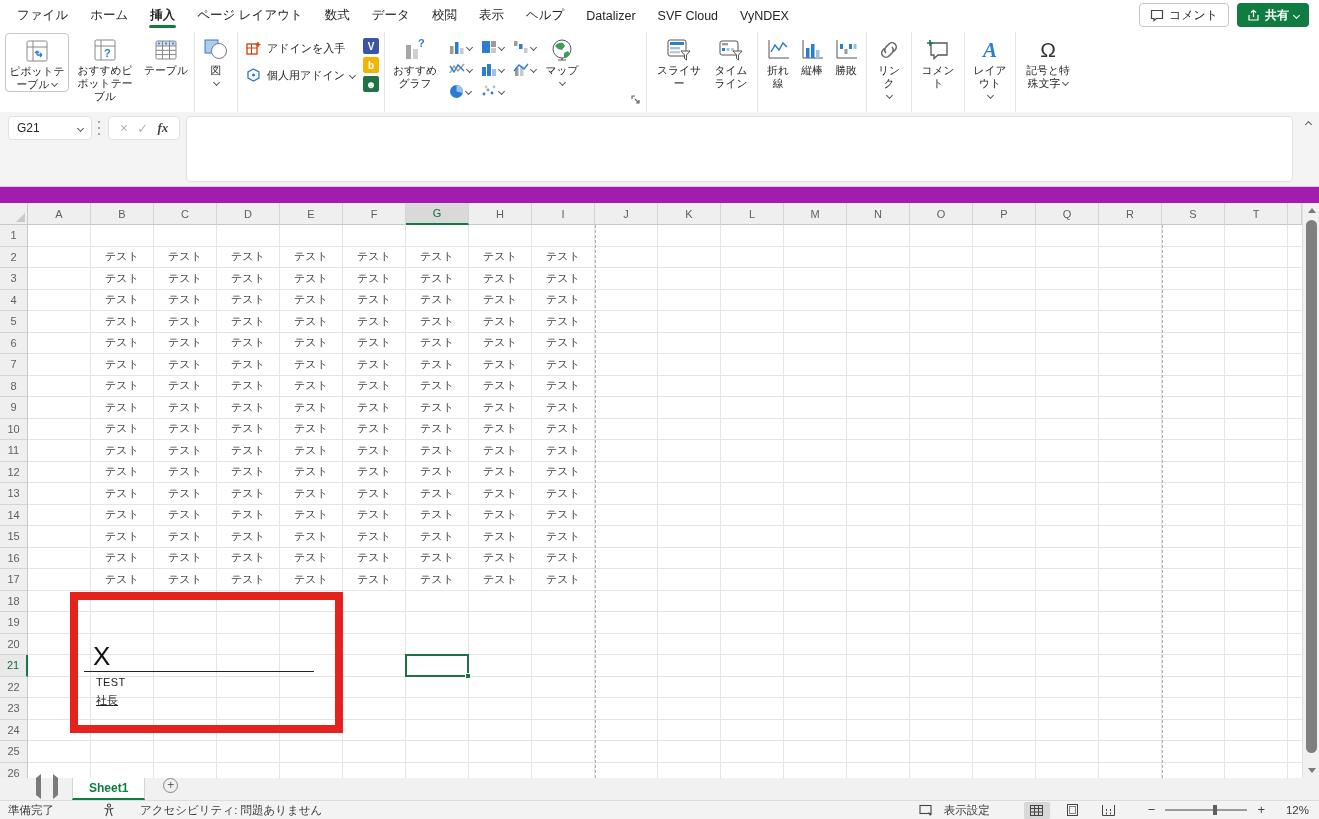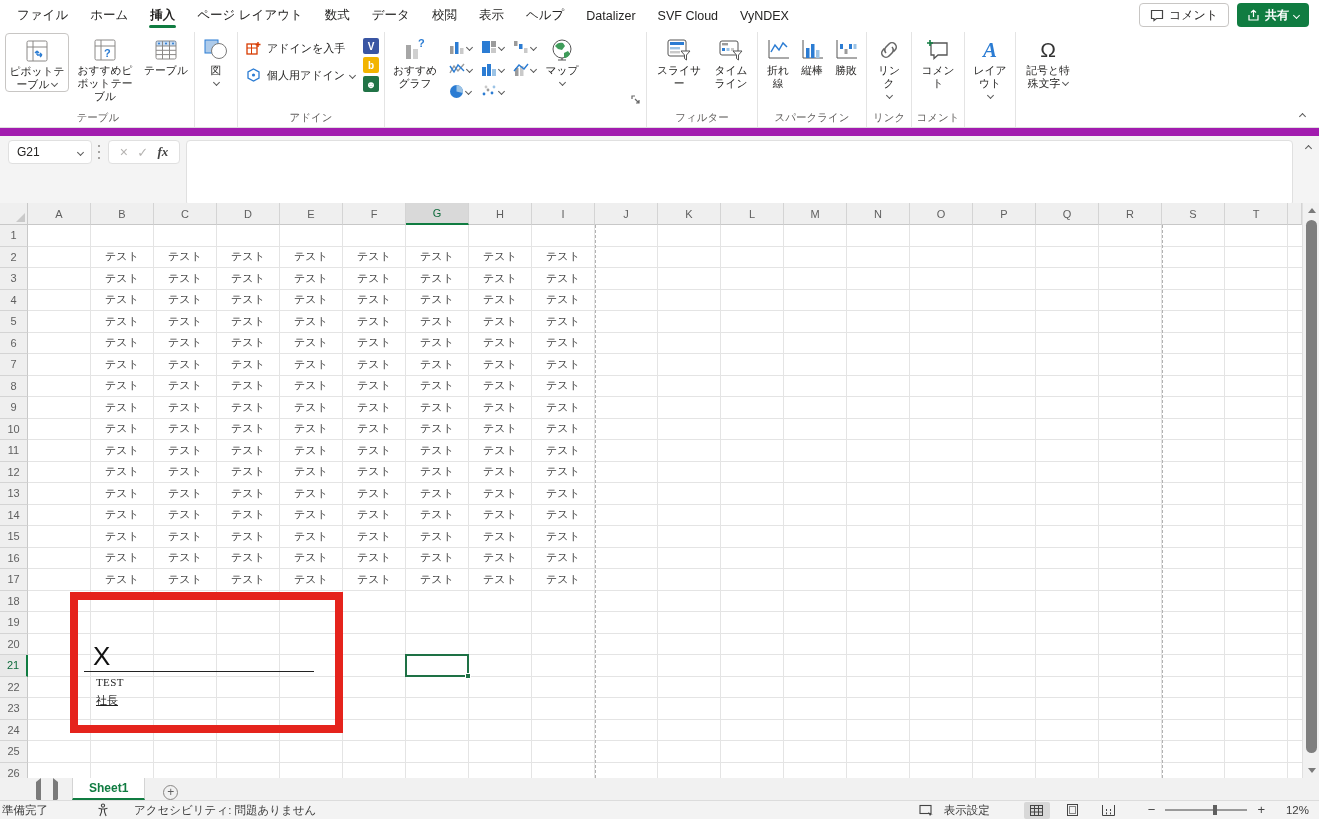--- a/index.html
+++ b/index.html
@@ -37,21 +37,21 @@
   .mini-sq { width:16px; height:16px; border-radius:2px; display:flex; align-items:center; justify-content:center; font-size:10px; font-weight:bold; color:#fff; cursor:pointer; }
   .chart-grid { display:grid; grid-template-columns:repeat(3,32px); grid-auto-rows:22px; padding:3px 2px 0; }
   .mini-chart { display:flex; align-items:center; justify-content:center; gap:2px; cursor:pointer; }
   .spark { width:34px; }
   .dialog-launcher { position:absolute; right:3px; bottom:20px; width:12px; height:12px; cursor:pointer; }
   #ribbon-collapse { position:absolute; right:14px; bottom:8px; cursor:pointer; }
   .texticon { font-family:"Liberation Serif","DejaVu Serif",serif; font-style:italic; font-weight:bold; font-size:21px; color:#2b7cd3; line-height:24px; }
   .omegaicon { font-size:21px; color:#333; line-height:24px; }
 
   
-  #formula-strip { position:absolute; top:136px; left:0; right:0; height:75px; background:#f4f4f4; border-bottom:1px solid #d0d0d0; }
+  #formula-strip { position:absolute; top:112px; left:0; right:0; height:75px; background:#f4f4f4; border-bottom:1px solid #d0d0d0; }
   #name-box { position:absolute; left:8px; top:4px; width:84px; height:24px; background:#fff; border:1px solid #e0e0e0; border-radius:4px; display:flex; align-items:center; font-size:12px; color:#252423; padding:0 8px; }
   #name-box .chev { margin-left:auto; }
   .vdots { position:absolute; left:98px; top:9px; width:3px; height:14px; display:flex; flex-direction:column; justify-content:space-between; }
   .vdots i { width:2px; height:2px; border-radius:50%; background:#8a8886; }
   #fx-box { position:absolute; left:108px; top:4px; width:72px; height:24px; background:#fff; border:1px solid #e0e0e0; border-radius:4px; display:flex; align-items:center; justify-content:space-around; padding:0 6px; }
   .fb-x { color:#b5b3b1; font-size:14px; }
   .fb-check { color:#b5b3b1; font-size:13px; }
   .fb-fx { font-family:"Liberation Serif","DejaVu Serif",serif; font-style:italic; font-weight:bold; font-size:13px; color:#444; }
   #formula-input { position:absolute; left:186px; top:4px; right:26px; height:66px; background:#fff; border:1px solid #e0e0e0; border-radius:4px; }
   #fb-collapse { position:absolute; right:8px; top:10px; }
@@ -67,43 +67,43 @@
   .rhead { width:28px; background:#efefef; border-right:1px solid #c8c8c8; border-bottom:1px solid #d4d4d4; font-size:11px; color:#5f5f5f; display:flex; align-items:center; justify-content:center; }
   .rhead.sel { color:#0e6b3c; border-right:2px solid var(--green); background:#e9e9e9; }
   .cell { width:63px; border-right:1px solid #e4e4e4; border-bottom:1px solid #e4e4e4; font-size:11px; color:#3c3c3c; display:flex; align-items:center; justify-content:center; overflow:hidden; }
   .cell.fill { border-right:none; }
   .pagebreak { position:absolute; top:22px; bottom:0; width:0; border-left:1px dashed #b2b2b2; }
   #sel-cell { position:absolute; border:2px solid #1e7145; background:transparent; }
   #sel-handle { position:absolute; width:6px; height:6px; background:#1e7145; border:1px solid #fff; }
   #red-box { position:absolute; border:8px solid var(--red); background:transparent; }
   #sig-x { position:absolute; font-size:26px; color:#111; }
   #sig-line { position:absolute; height:0; border-top:1.6px solid #222; }
-  #sig-name { position:absolute; font-size:11px; color:#222; letter-spacing:.4px;font-family:Liberation Serif, serif; }
+  #sig-name { position:absolute; font-size:11px; color:#222; letter-spacing:.4px; }
   #sig-title { position:absolute; font-size:11px; color:#222; }
 
   
   #vscroll { position:absolute; top:203px; left:1302px; width:17px; height:575px; background:#f1f1f1; border-left:1px solid #e0e0e0; }
   .varrow { position:absolute; left:0; width:17px; height:15px; display:flex; align-items:center; justify-content:center; }
   .tri-up { width:0; height:0; border-left:4px solid transparent; border-right:4px solid transparent; border-bottom:5px solid #7a7a7a; }
   .tri-down { width:0; height:0; border-left:4px solid transparent; border-right:4px solid transparent; border-top:5px solid #7a7a7a; }
   .tri-left { width:0; height:0; border-top:4px solid transparent; border-bottom:4px solid transparent; border-right:5px solid #7a7a7a; }
   .tri-right { width:0; height:0; border-top:4px solid transparent; border-bottom:4px solid transparent; border-left:5px solid #7a7a7a; }
   #vthumb { position:absolute; left:3px; width:11px; top:17px; height:533px; background:#7f7f7f; border-radius:6px; }
 
   
-  #sheetbar { position:absolute; top:778px; left:0; right:0; height:22px; background:#f1f1f1; display:flex; align-items:flex-end; }
+  #sheetbar { position:absolute; top:778px; left:0; right:0; height:22px; background:#f1f1f1; display:flex; align-items:flex-start; }
   .sheetnav { display:flex; align-items:center; gap:12px; padding:0 14px 0 36px; }
   #sheet-tabs { display:flex; height:22px; align-items:stretch; }
   .sheet-tab { background:#fff; border-left:1px solid #d4d4d4; border-right:1px solid #d4d4d4; padding:0 16px; display:flex; align-items:center; font-size:12px; }
   .sheet-tab.active { color:var(--green); font-weight:bold; border-bottom:2px solid var(--green); }
   #add-sheet { width:15px; height:15px; border:1px solid #8a8886; border-radius:50%; color:#5f5f5f; font-size:12px; line-height:13px; text-align:center; margin-left:18px; cursor:pointer; }
 
   
   #statusbar { position:absolute; top:800px; left:0; right:0; height:19px; background:#f3f3f3; border-top:1px solid #dcdcdc; display:flex; align-items:center; font-size:11.5px; color:#3b3b3b; }
-  #status-left { display:flex; align-items:center; gap:24px; padding-left:2px; }
+  #status-left { display:flex; align-items:center; gap:24px; padding-left:8px; }
   #status-right { margin-left:auto; display:flex; align-items:center; gap:10px; padding-right:10px; }
   .viewbtn { width:26px; height:17px; display:flex; align-items:center; justify-content:center; border-radius:2px; cursor:pointer; }
   .viewbtn.pressed { background:#d8d8d8; }
   #zoom-track { position:relative; width:82px; height:2px; background:#9a9a9a; }
   #zoom-handle { position:absolute; left:48px; top:-4px; width:4px; height:10px; background:#5f5f5f; }
   .zoom-sign { font-size:13px; color:#444; cursor:pointer; line-height:10px; }
   #zoom-pct { min-width:34px; text-align:right; cursor:pointer; }
   svg { display:block; }
 </style>
 </head>

